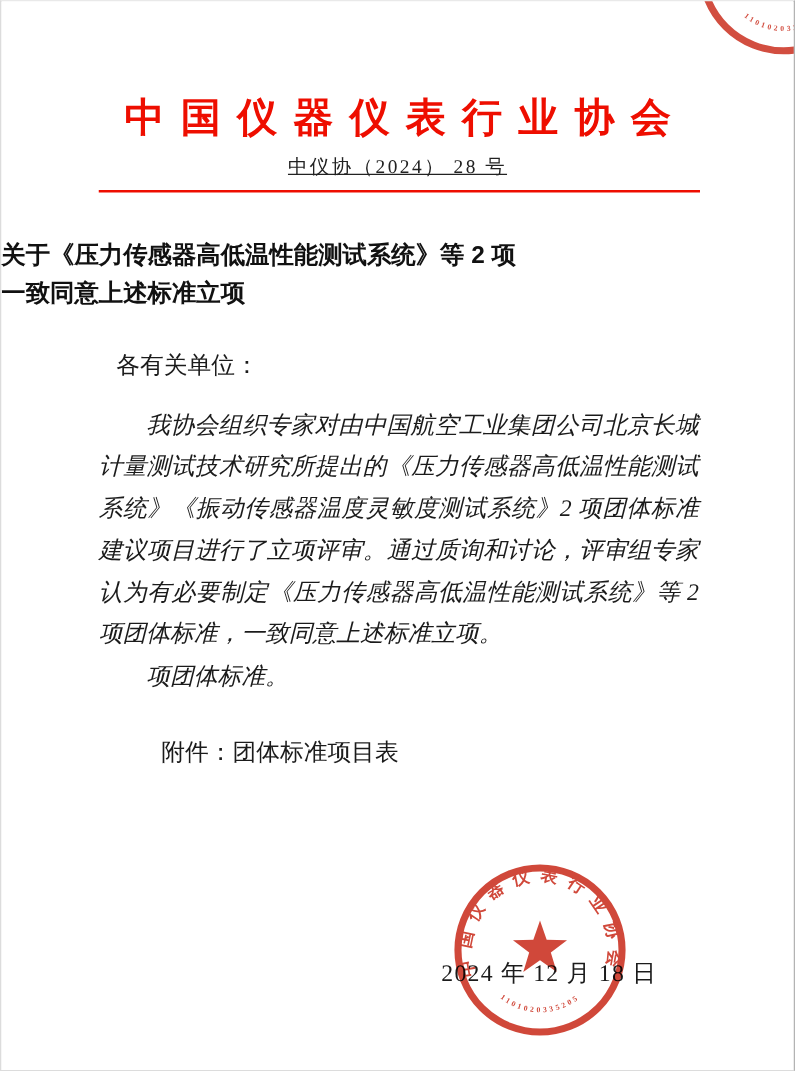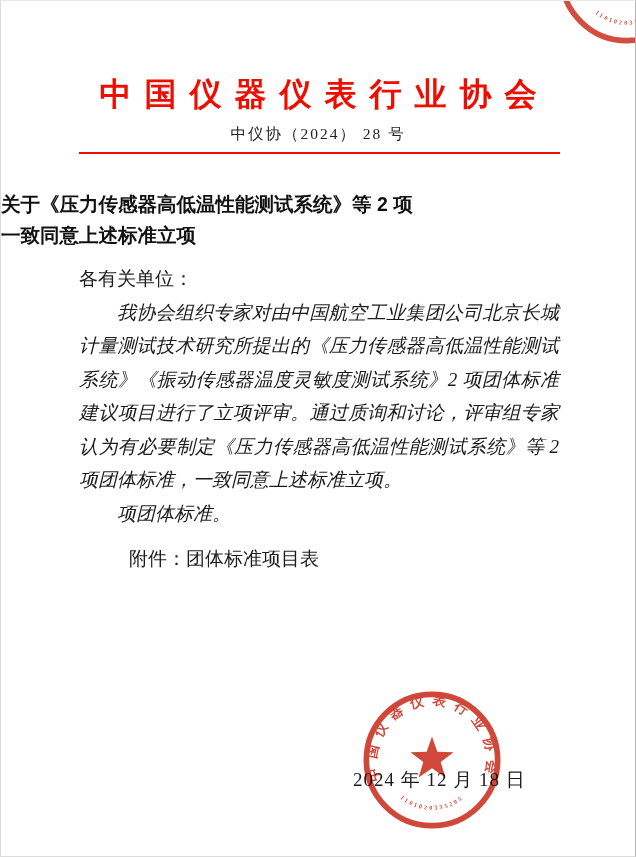--- a/index.html
+++ b/index.html
@@ -25,41 +25,42 @@
     color:var(--red);
     white-space:nowrap;
   }
   .doc-number{
     position:absolute;top:123px;left:0;width:100%;
     text-align:center;
     font-size:15.5px;line-height:20px;
     letter-spacing:2px;
     color:#222;
     white-space:nowrap;
+    text-decoration:underline;
   }
   .red-divider{
     position:absolute;top:151px;left:78px;width:481px;height:2px;
     background:var(--red);
   }
   .doc-title{
     position:absolute;top:188px;left:0;width:100%;
     text-align:left;
     font-family:"Liberation Sans","DejaVu Sans",sans-serif;
     font-weight:700;
     font-size:19.5px;line-height:30.5px;
     color:#111;
   }
   .body{
     position:absolute;top:261px;left:78px;width:480px;
     font-size:19px;line-height:33.5px;
     color:var(--ink);
   }
-  .salutation{margin:0;font-family:Liberation Serif, serif;}
+  .salutation{margin:14px;font-family:Liberation Serif, serif;}
   .para{margin:0;text-align:justify;text-indent:2em;font-style:italic;}
-  .attachment{margin-top:12px;text-indent:50px;white-space:nowrap;}
+  .attachment{margin-top:28px;text-indent:50px;white-space:nowrap;}
   .date{
     position:absolute;top:768px;left:352px;
     font-size:19px;line-height:22px;
     letter-spacing:1px;
     color:var(--ink);
     white-space:nowrap;
   }
   .seal{
     position:absolute;left:361px;top:689px;width:140px;height:140px;
     mix-blend-mode:multiply;opacity:.93;

